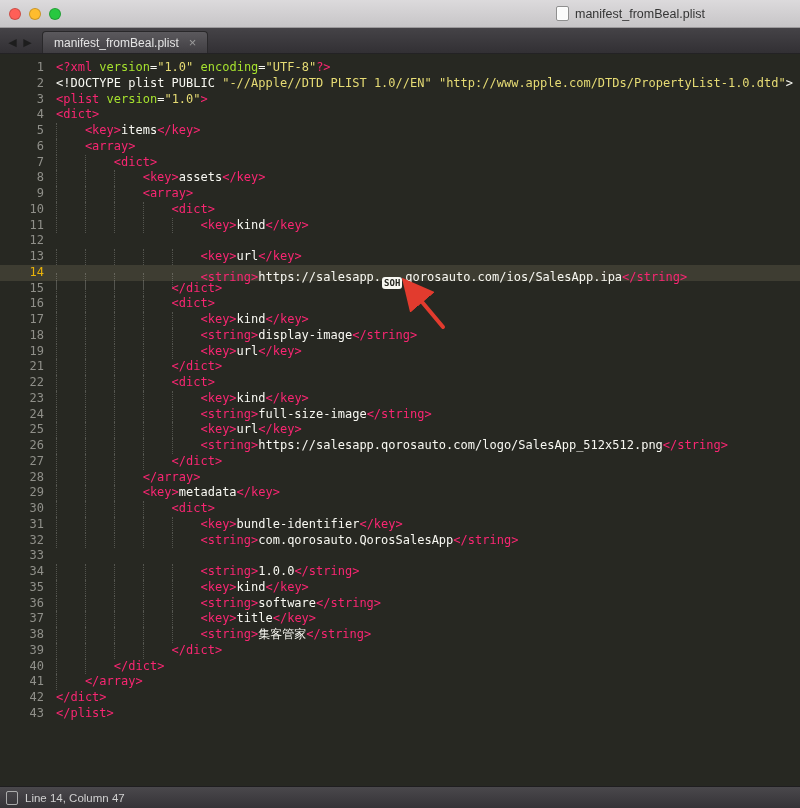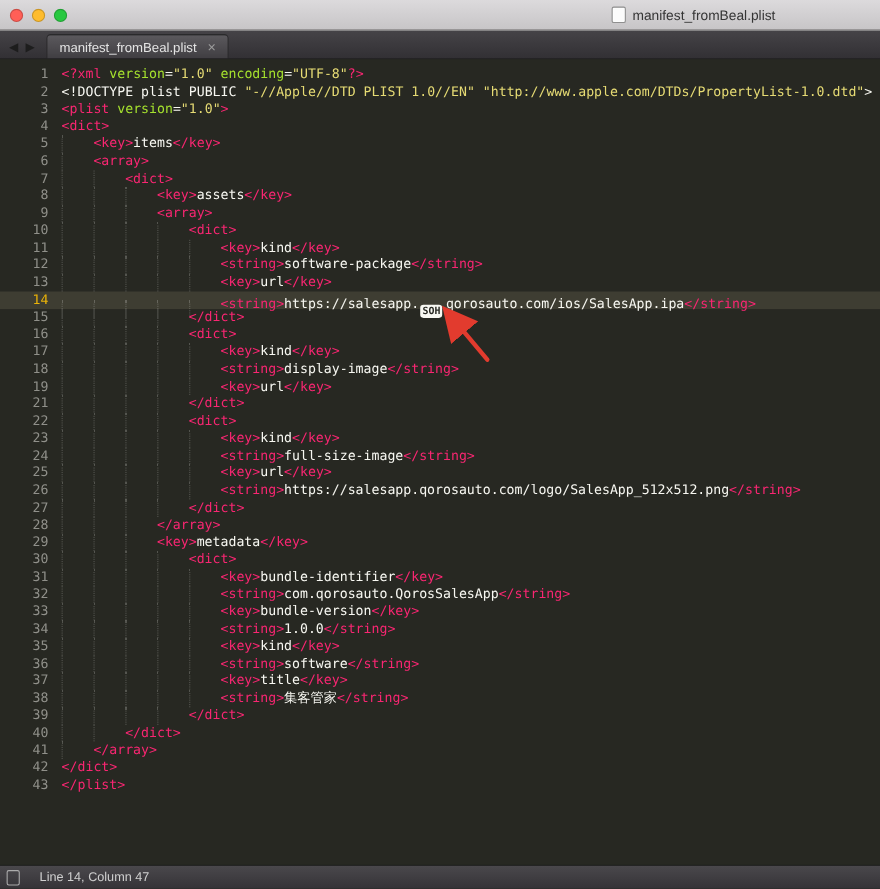--- a/index.html
+++ b/index.html
@@ -185,21 +185,21 @@
   
   .statusbar {
     height: 22px;
     flex: 0 0 22px;
     background: linear-gradient(180deg, #4a484c 0%, #353337 100%);
     border-top: 1px solid #1f1e20;
     box-sizing: border-box;
     display: flex;
     align-items: center;
     padding: 0 6px;
-    gap: 18px;
+    gap: 7px;
   }
   .sicon {
     width: 10px;
     height: 12px;
     border: 1px solid #bdbdbd;
     border-radius: 2px;
     opacity: 0.85;
   }
   .stext {
     font-size: 11.5px;
@@ -273,21 +273,20 @@
         <div class="row">
           <span class="gut">10</span>
           <span class="code"><span class="ind"></span><span class="ind"></span><span class="ind"></span><span class="ind"></span><span class="p">&lt;dict&gt;</span></span>
         </div>
         <div class="row">
           <span class="gut">11</span>
           <span class="code"><span class="ind"></span><span class="ind"></span><span class="ind"></span><span class="ind"></span><span class="ind"></span><span class="p">&lt;key&gt;</span><span class="w">kind</span><span class="p">&lt;/key&gt;</span></span>
         </div>
         <div class="row">
           <span class="gut">12</span>
-          <span class="code"><span class="ind"></span><span class="ind"></span><span class="ind"></span><span class="ind"></span><span class="ind"></span><span class="p">&lt;string&gt;</span><span class="w">software-package</span><span class="p">&lt;/string&gt;</span></span>
         </div>
         <div class="row">
           <span class="gut">13</span>
           <span class="code"><span class="ind"></span><span class="ind"></span><span class="ind"></span><span class="ind"></span><span class="ind"></span><span class="p">&lt;key&gt;</span><span class="w">url</span><span class="p">&lt;/key&gt;</span></span>
         </div>
         <div class="row cur">
           <span class="gut">14</span>
           <span class="code"><span class="ind"></span><span class="ind"></span><span class="ind"></span><span class="ind"></span><span class="ind"></span><span class="p">&lt;string&gt;</span><span class="w">https://salesapp.</span><span class="c">SOH</span><span class="w">qorosauto.com/ios/SalesApp.ipa</span><span class="p">&lt;/string&gt;</span></span>
         </div>
         <div class="row">
@@ -353,21 +352,20 @@
         <div class="row">
           <span class="gut">31</span>
           <span class="code"><span class="ind"></span><span class="ind"></span><span class="ind"></span><span class="ind"></span><span class="ind"></span><span class="p">&lt;key&gt;</span><span class="w">bundle-identifier</span><span class="p">&lt;/key&gt;</span></span>
         </div>
         <div class="row">
           <span class="gut">32</span>
           <span class="code"><span class="ind"></span><span class="ind"></span><span class="ind"></span><span class="ind"></span><span class="ind"></span><span class="p">&lt;string&gt;</span><span class="w">com.qorosauto.QorosSalesApp</span><span class="p">&lt;/string&gt;</span></span>
         </div>
         <div class="row">
           <span class="gut">33</span>
-          <span class="code"><span class="ind"></span><span class="ind"></span><span class="ind"></span><span class="ind"></span><span class="ind"></span><span class="p">&lt;key&gt;</span><span class="w">bundle-version</span><span class="p">&lt;/key&gt;</span></span>
         </div>
         <div class="row">
           <span class="gut">34</span>
           <span class="code"><span class="ind"></span><span class="ind"></span><span class="ind"></span><span class="ind"></span><span class="ind"></span><span class="p">&lt;string&gt;</span><span class="w">1.0.0</span><span class="p">&lt;/string&gt;</span></span>
         </div>
         <div class="row">
           <span class="gut">35</span>
           <span class="code"><span class="ind"></span><span class="ind"></span><span class="ind"></span><span class="ind"></span><span class="ind"></span><span class="p">&lt;key&gt;</span><span class="w">kind</span><span class="p">&lt;/key&gt;</span></span>
         </div>
         <div class="row">

